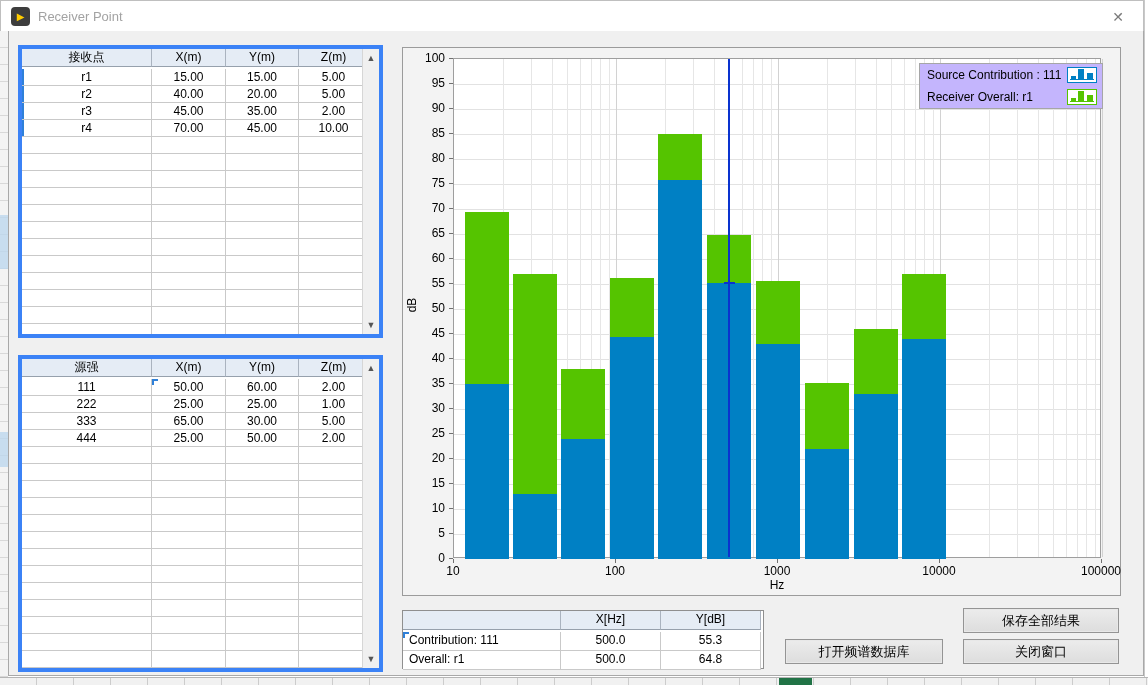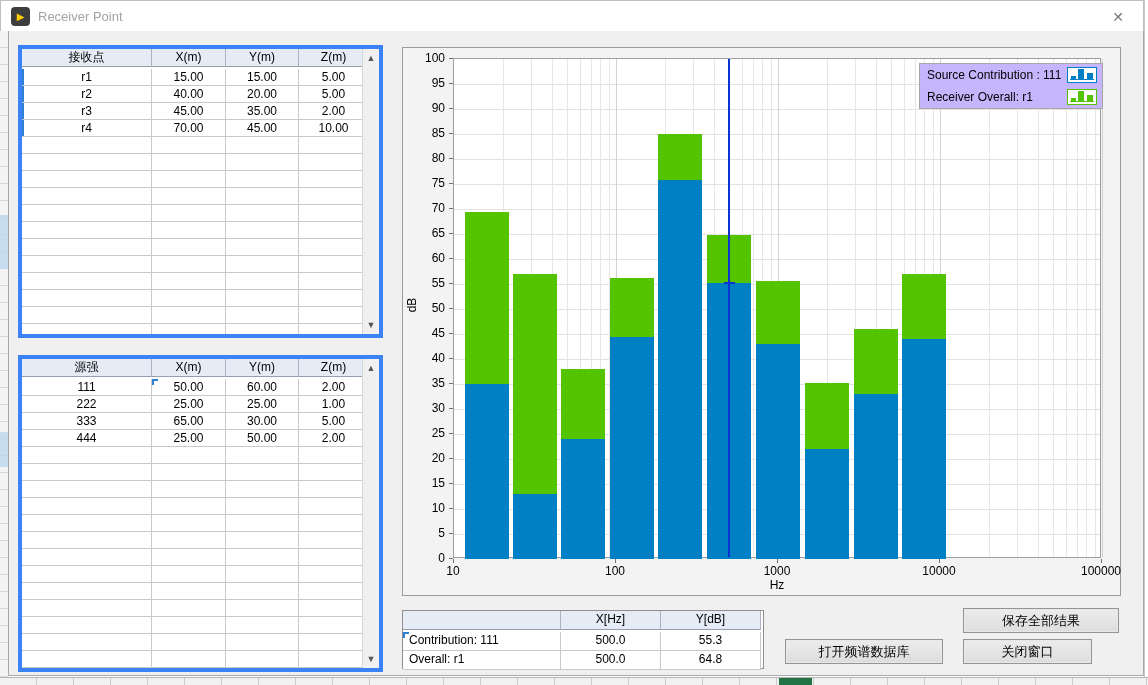--- a/index.html
+++ b/index.html
@@ -84,21 +84,21 @@
   #cursor-panel .lv-cell.namecell { text-align:left; padding-left:6px; }
 
   
   .sysbtn { position:absolute; background:linear-gradient(#ececec,#dddddd);
     border:1px solid #949494; box-shadow:0 0 0 1px #e8e8e8 inset;
     font-size:13px; color:#000; display:flex; align-items:center; justify-content:center;
     font-family:"Liberation Sans","DejaVu Sans",sans-serif; }
   #btn-save-db  { left:785px; top:608px; width:158px; height:25px; }
   #btn-save-all { left:963px; top:608px; width:156px; height:25px; }
   #btn-open-db  { left:785px; top:639px; width:158px; height:25px; }
-  #btn-close    { left:963px; top:639px; width:129px; height:25px; }
+  #btn-close    { left:963px; top:639px; width:156px; height:25px; }
 </style>
 </head>
 <body>
 
 <div id="screen">
 
   <div id="sliver-left">
     <div class="sliver-sel" style="top:184px;height:54px;"></div>
     <div class="sliver-sel" style="top:401px;height:35px;"></div>
   </div>

